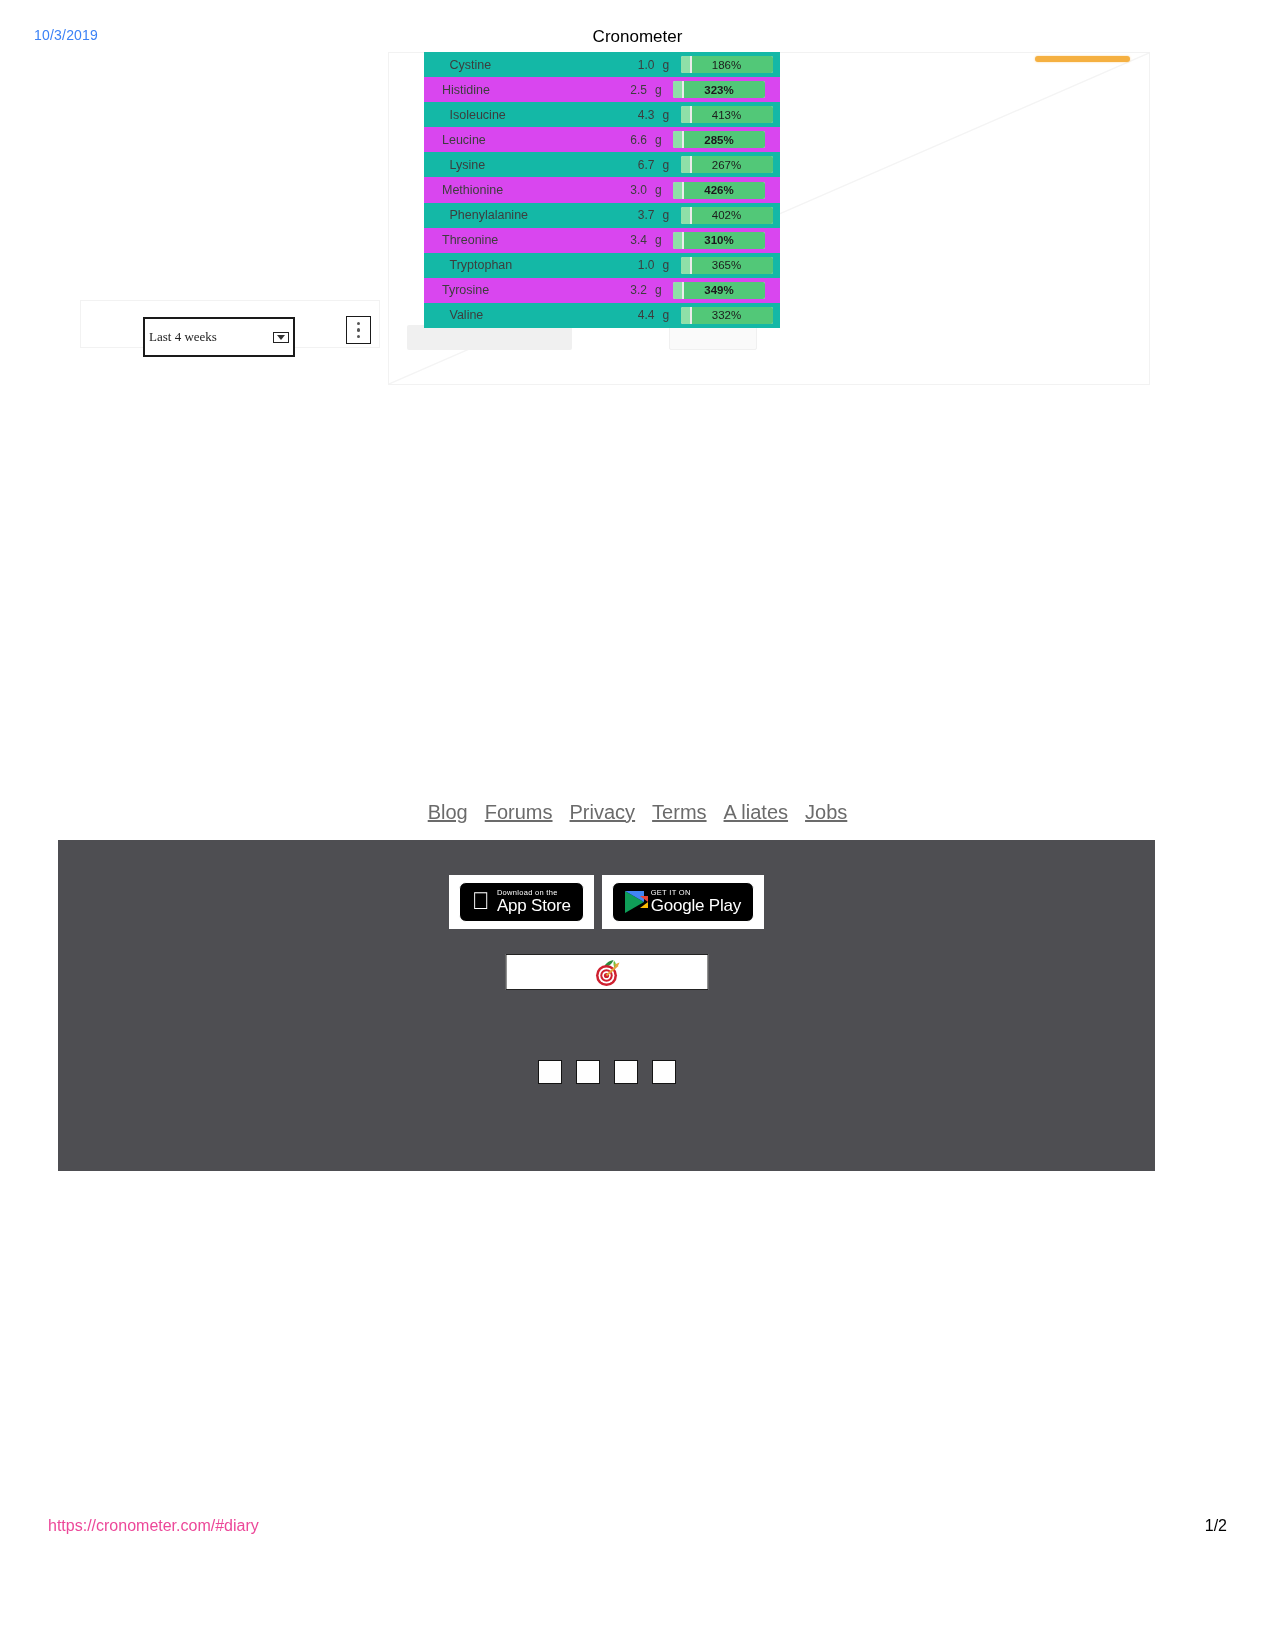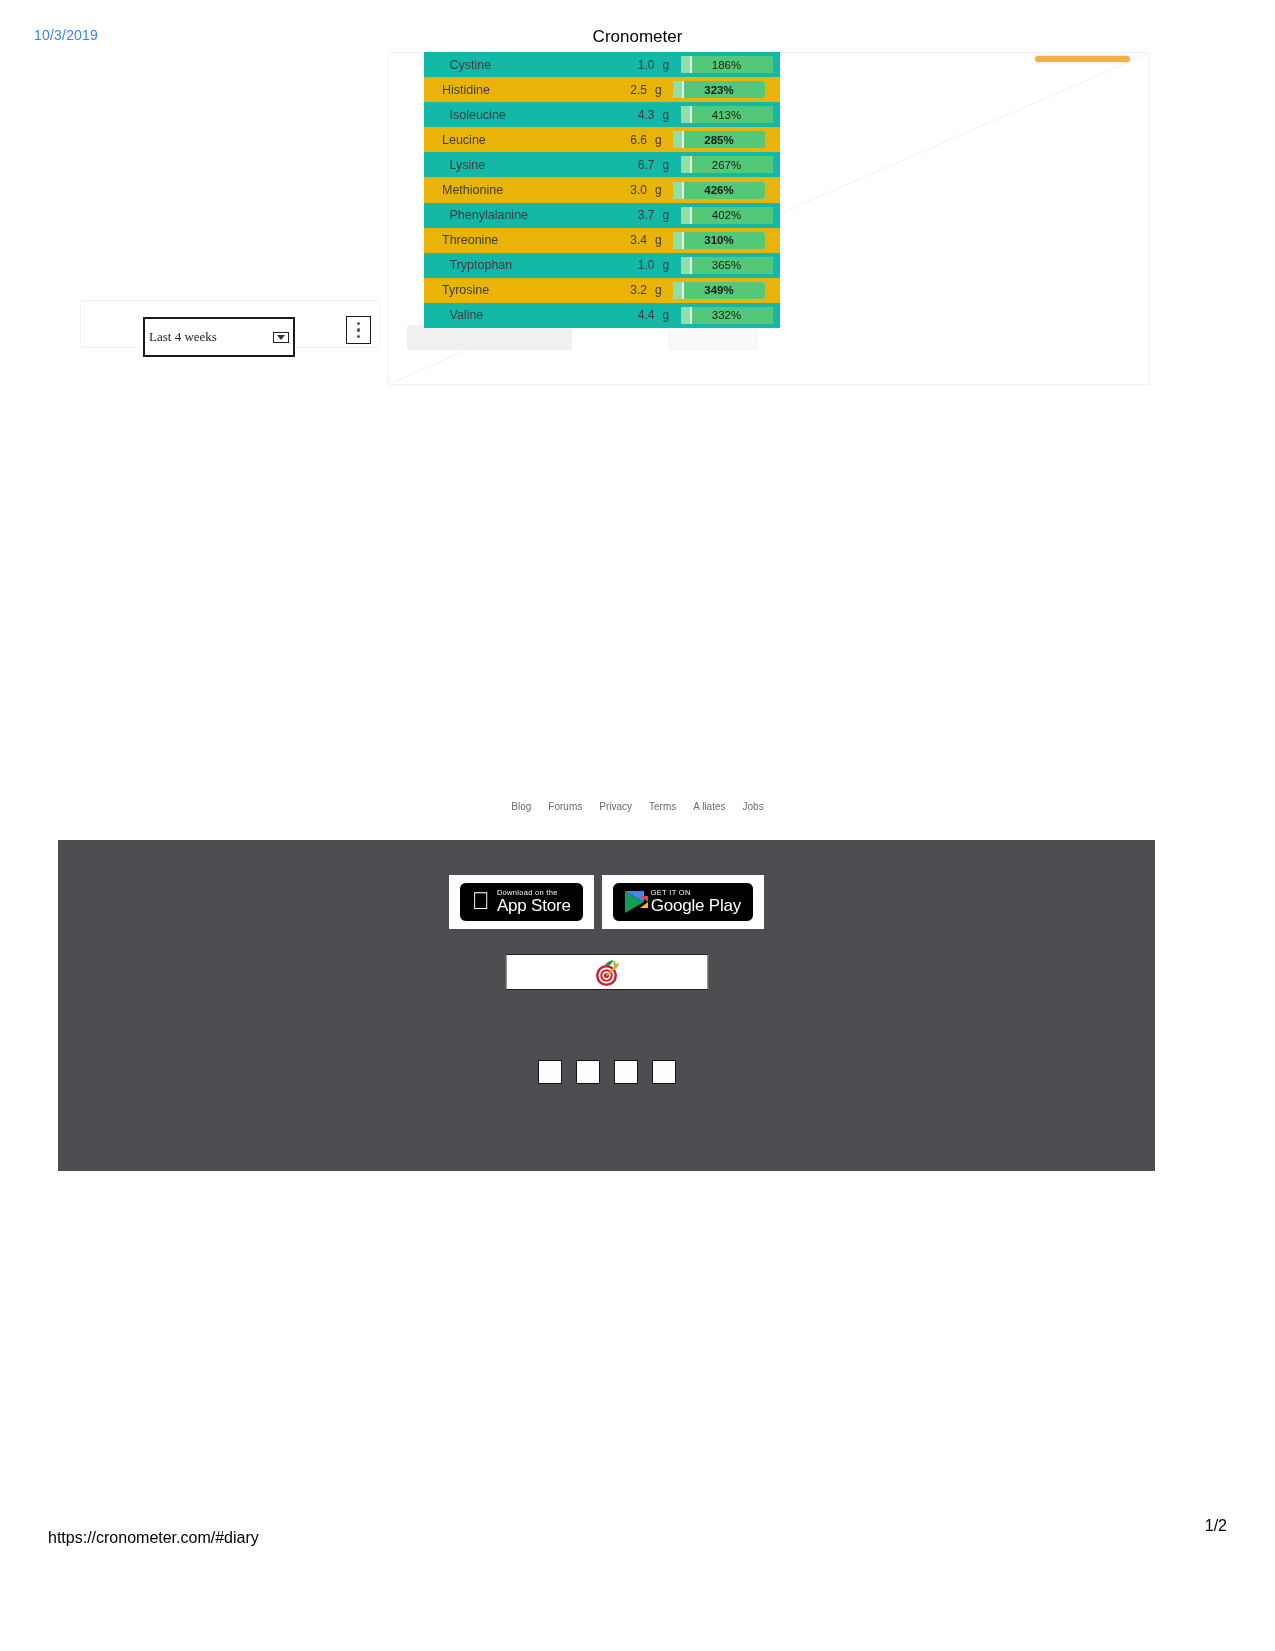--- a/index.html
+++ b/index.html
@@ -47,21 +47,21 @@
 
   
   .nutrient-table {
     position: absolute; left: 424px; top: 52px;
     width: 356px;
     font-size: 0;
   }
   .nrow {
     display: flex; align-items: center;
     height: 25.1px; width: 356px;
-    background: #eab308;
+    background: #d946ef;
   }
   .nrow.alt { background: #14b8a6; justify-content: center; }
   .n-name {
     width: 185px; padding-left: 18px;
     font-size: 12.5px; color: #3d3d3d;
     white-space: nowrap; overflow: hidden;
   }
   .n-amt {
     width: 38px; text-align: right;
     font-size: 12px; color: #3d3d3d;
@@ -129,21 +129,21 @@
     position: absolute; left: 80px; top: 300px;
     width: 300px; height: 48px;
     background: #fff; border: 1px solid #f2f2f2;
   }
 
   
   .footer-links {
     position: absolute; left: 0; top: 801px; width: 1275px;
     display: flex; justify-content: center; align-items: center;
     gap: 17px;
-    font-size: 10px; color: #6b6b6b;
+    font-size: 20px; color: #6b6b6b; text-decoration: underline;
   }
   .footer-links a { color: #6b6b6b; text-decoration: none; }
 
   
   .dark-footer {
     position: absolute; left: 58px; top: 840px;
     width: 1097px; height: 331px;
     background: #4e4e52;
   }
   .badges {
@@ -195,21 +195,21 @@
     display: flex; justify-content: center; gap: 14px;
   }
   .social-sq {
     width: 24px; height: 24px; background: #fefefe;
     border: 1.5px solid #141414;
   }
 
   
   .print-url {
     position: absolute; left: 48px; top: 1517px;
-    font-size: 16px; color: #000000; margin-top: 12px;
+    font-size: 16px; color: #ec4899;
   }
   .print-page {
     position: absolute; right: 48px; top: 1517px;
     font-size: 16px; color: #000;
   }
 </style>
 </head>
 <body>
 
 <div class="page">

